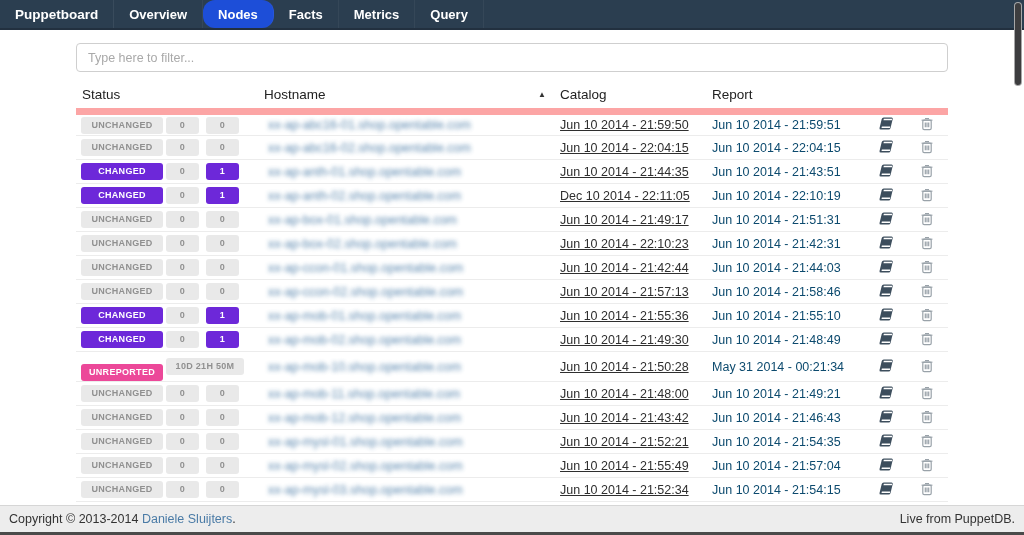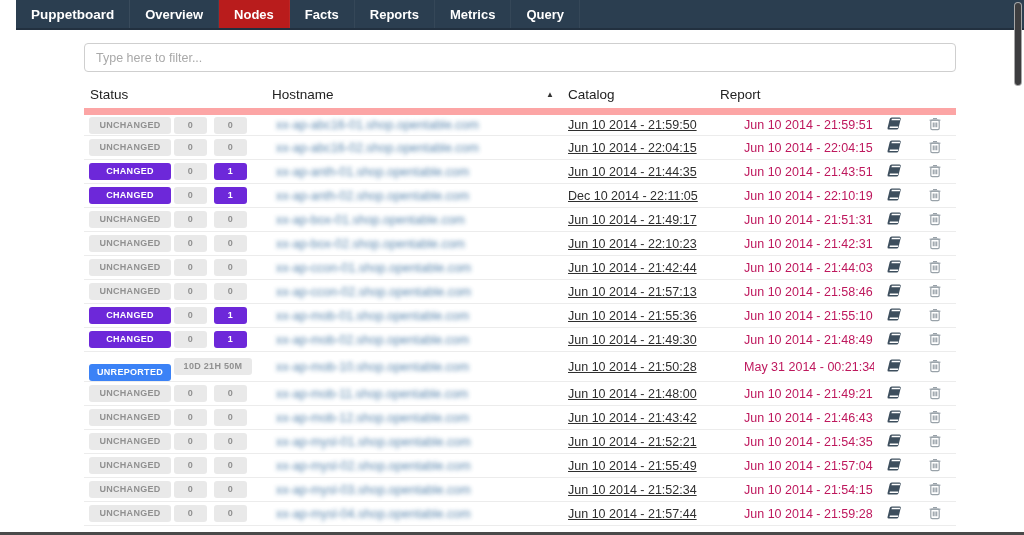--- a/index.html
+++ b/index.html
@@ -1,28 +1,28 @@
 <!DOCTYPE html>
 <html><head>
 <meta charset="utf-8">
 <style>
   * { margin:0; padding:0; box-sizing:border-box; }
   html,body { width:1024px; height:535px; overflow:hidden; background:#fff;
     font-family:"Liberation Sans", sans-serif; }
-  .page { position:relative; width:1024px; height:535px; overflow:hidden;padding-left:16px; }
+  .page { position:relative; width:1024px; height:535px; overflow:hidden; }
 
   
   .navbar { position:relative; display:flex; align-items:stretch; height:30px;
     background:#2b3e50; border-bottom:2px solid #22303f; z-index:5; }
   .nav-brand { display:flex; align-items:center; padding:0 15px; color:#fff;
     font-size:13.5px; font-weight:bold; border-right:1px solid rgba(255,255,255,0.07); cursor:pointer; }
   .nav-item { display:flex; align-items:center; padding:0 15px; color:#fff;
     font-size:13px; font-weight:bold; cursor:pointer;
     border-right:1px solid rgba(255,255,255,0.05); }
-  .nav-item.active { background:#b91c1c; }
+  .nav-item.active { background:#1d4ed8;border-radius:12px; }
 
   
   .scrollbar-thumb { position:absolute; top:2px; right:2px; width:8px; height:84px;
     background:#3d3d3f; border:1px solid rgba(255,255,255,0.55); border-radius:5px; z-index:10; }
 
   
   .container { width:872px; margin:0 auto; }
   .filter-wrap { padding-top:13px; }
   .filter-input { width:100%; height:29px; border:1px solid #cfcfcf; border-radius:4px;
     padding:0 11px; font-size:12.5px; color:#333; outline:none;
@@ -38,25 +38,25 @@
   td { height:24px; border-bottom:1px solid #ececec; font-size:12.5px; color:#333;
     vertical-align:middle; white-space:nowrap; overflow:hidden; }
 
   .badge { display:inline-block; text-align:center; font-size:9px; font-weight:bold;
     letter-spacing:0.3px; color:#909090; background:#e9e9e9; border-radius:3px;
     padding:4px 0; line-height:1; }
   .badge.status { width:82px; margin-left:5px; }
   .badge.sm { width:33px; }
   .badge.wide { width:78px; }
   .badge.changed, .badge.green { background:#6d28d9; color:#fff; }
-  .badge.unreported { background:#3b82f6; color:#fff;margin-top:12px; }
+  .badge.unreported { background:#ec4899; color:#fff;margin-top:12px; }
 
   a.host { color:#4a7ba6; text-decoration:none; filter:blur(2.3px); opacity:0.9; cursor:pointer; }
   td.catalog { color:#2f2f2f;text-decoration:underline; }
-  a.report-link { color:#be185d; text-decoration:none; cursor:pointer;margin-left:24px; }
+  a.report-link { color:#0c4a6e; text-decoration:none; cursor:pointer; }
 
   .icon-btn { display:inline-block; cursor:pointer; vertical-align:middle; }
 
   
   .footer { position:absolute; left:0; right:0; bottom:3px; height:27px;
     background:#ededed; border-top:1px solid #d6d6d6; display:flex;
     align-items:center; justify-content:space-between; padding:0 9px;
     font-size:12.5px; color:#333; z-index:6; }
   .footer a { color:#4a7ba6; text-decoration:none; cursor:pointer; }
   .window-edge { position:absolute; left:0; right:0; bottom:0; height:3px;
@@ -65,21 +65,20 @@
 </head>
 <body>
 
 <div class="page">
 
   <div class="navbar">
     <div class="nav-brand">Puppetboard</div>
     <div class="nav-item">Overview</div>
     <div class="nav-item active">Nodes</div>
     <div class="nav-item">Facts</div>
-    <div class="nav-item">Reports</div>
     <div class="nav-item">Metrics</div>
     <div class="nav-item">Query</div>
   </div>
 
   <div class="scrollbar-thumb"></div>
 
   <div class="container">
     <div class="filter-wrap">
       <input class="filter-input" type="text" placeholder="Type here to filter..." style="">
     </div>
@@ -603,15 +602,21 @@
             <rect x="2.8" y="4.2" width="8.4" height="9.4" rx="1.4"></rect>
             <path d="M5.3 6.6 v4.6 M7 6.6 v4.6 M8.7 6.6 v4.6"></path>
           </svg>
         </span>
       </td>
     </tr>
         </tbody>
     </table>
   </div>
 
+  <div class="footer">
+    <div>
+      <span>Copyright © 2013-2014 </span><a>Daniele Sluijters</a><span>.</span>
+    </div>
+    <div>Live from PuppetDB.</div>
+  </div>
   <div class="window-edge"></div>
 
 </div>
 
 </body></html>

